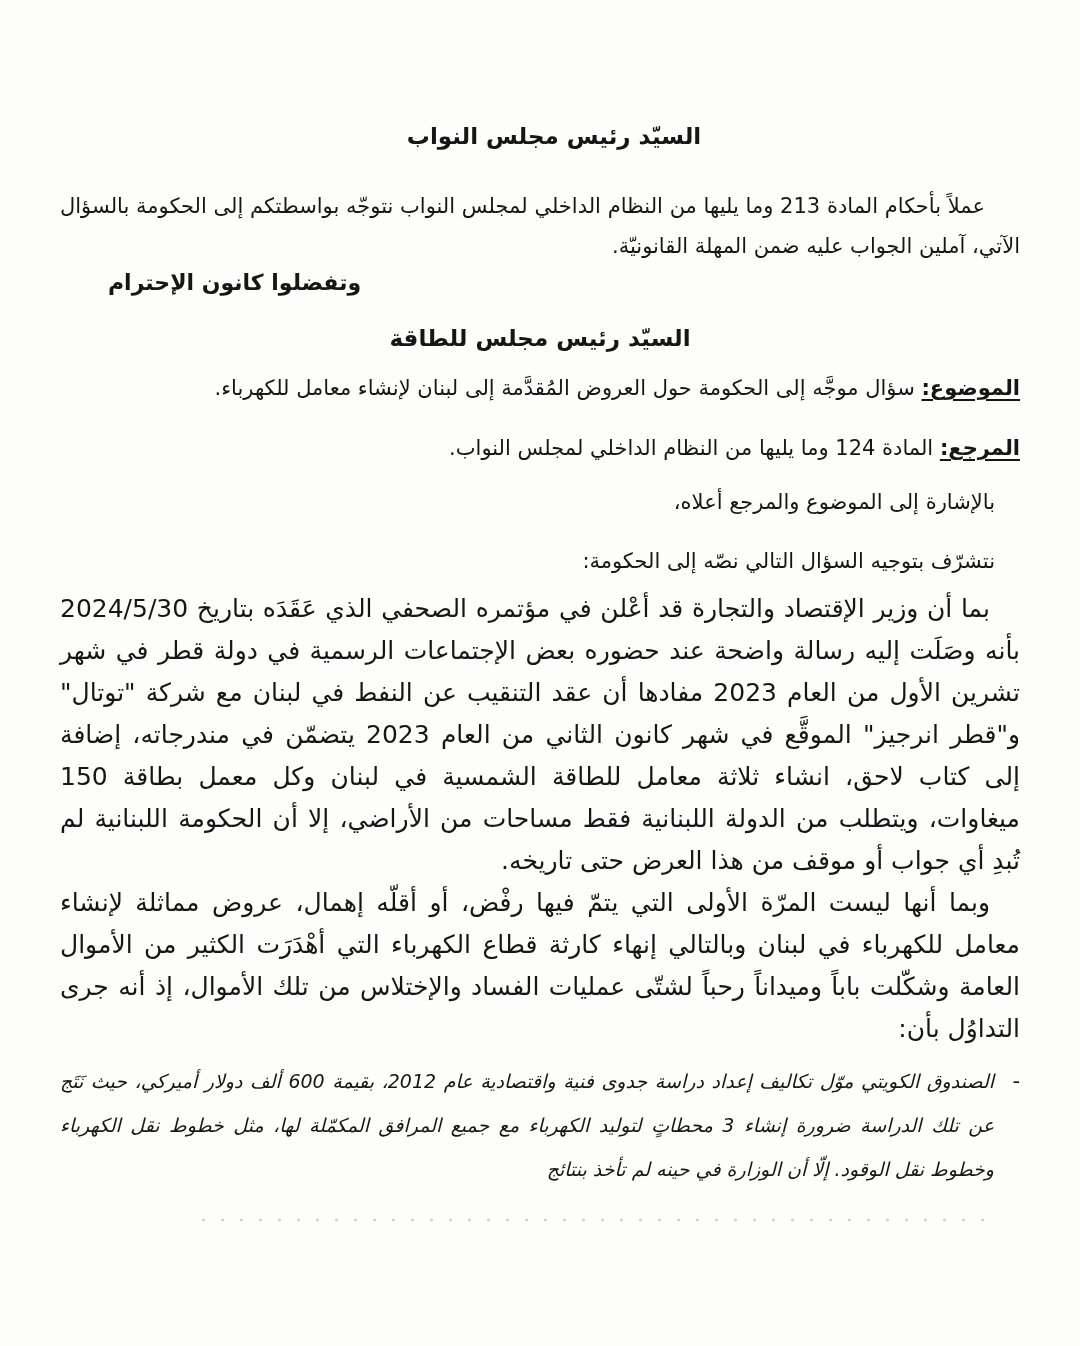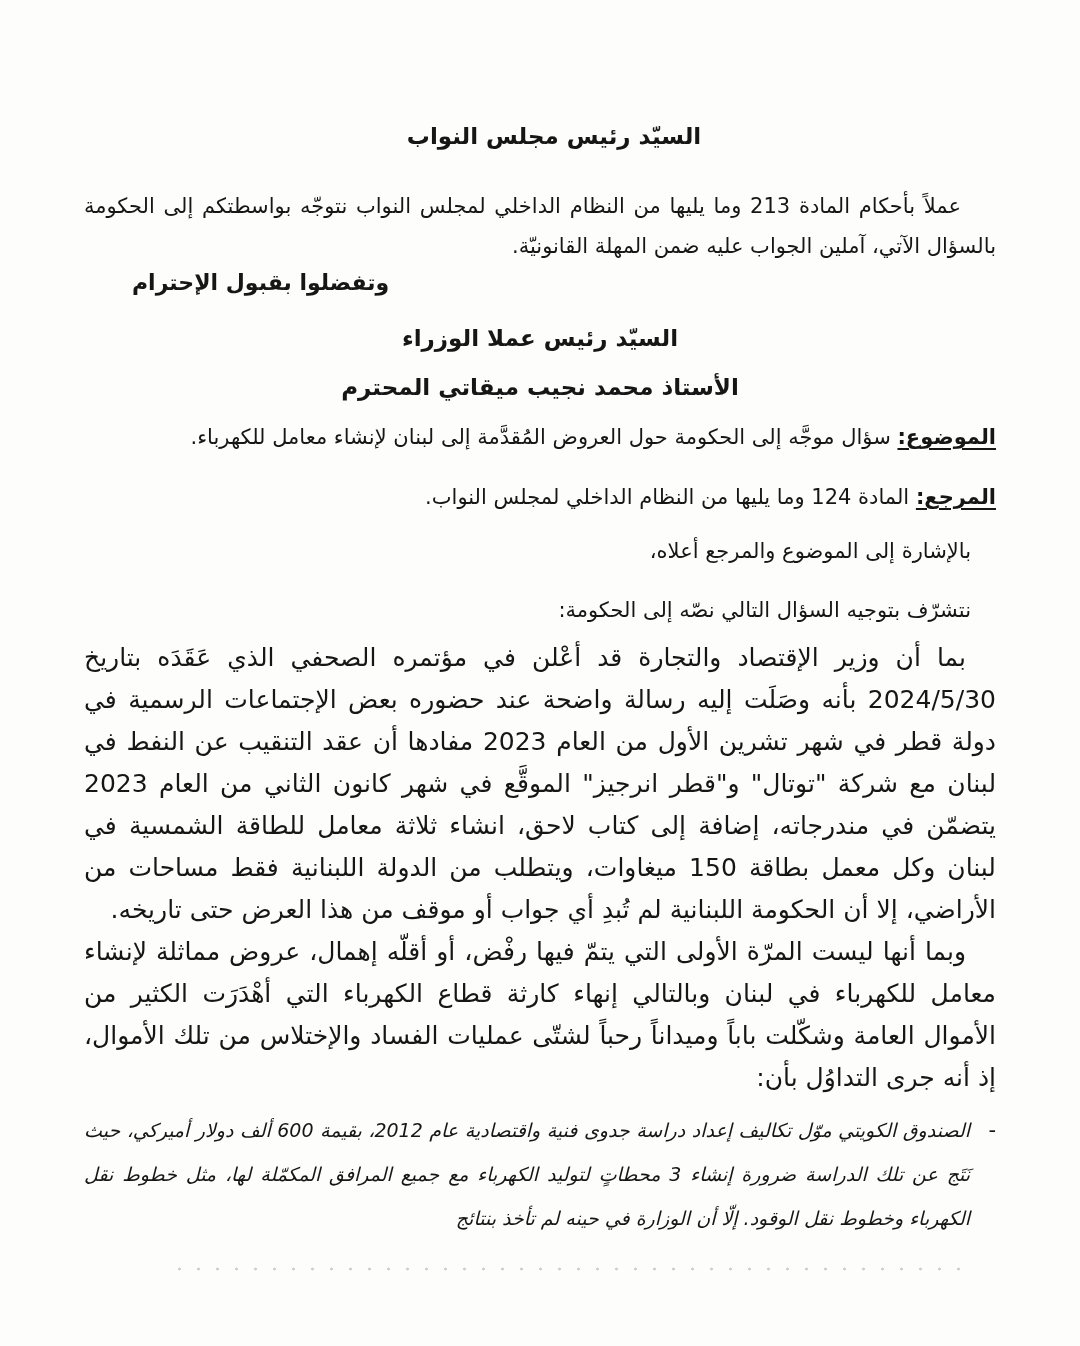--- a/index.html
+++ b/index.html
@@ -12,21 +12,21 @@
   }
   .page {
     position: relative;
     width: 1080px;
     height: 1012px;
     background: #fdfdfc;
     color: #161616;
     direction: rtl;
     font-family: "DejaVu Sans", sans-serif;
     box-sizing: border-box;
-    padding: 0 84px;
+    padding: 0 60px;
     margin-left: 19px;
   }
   
   .addressee-top {
     padding-top: 118px;
     text-align: center;
     font-weight: 700;
     font-size: 23px;
     line-height: 36px;
     transform: translateX(14px); 
@@ -131,27 +131,26 @@
 <div class="page">
 
   <div class="addressee-top">
     <div>السيّد رئيس مجلس النواب</div>
   </div>
 
   <p class="para intro">عملاً بأحكام المادة 213 وما يليها من النظام الداخلي لمجلس النواب نتوجّه بواسطتكم إلى الحكومة بالسؤال الآتي، آملين الجواب عليه ضمن المهلة القانونيّة.</p>
 
   <div class="closing-wrap">
     <div class="closing-inner">
-      <div>وتفضلوا بقبول الإحترام</div>
+      <div>وتفضلوا كانون الإحترام</div>
     </div>
   </div>
 
   <div class="addressee-pm">
-    <div class="line1">السيّد رئيس عملا الوزراء</div>
-    <div class="line2">الأستاذ محمد نجيب ميقاتي المحترم</div>
+    <div class="line1">السيّد رئيس مجلس للطاقة</div>
   </div>
 
   <div class="subject-line">
     <span class="label-underline">الموضوع:</span><span> سؤال موجَّه إلى الحكومة حول العروض المُقدَّمة إلى لبنان لإنشاء معامل للكهرباء.</span>
   </div>
 
   <div class="subject-line">
     <span class="label-underline">المرجع:</span><span> المادة 124 وما يليها من النظام الداخلي لمجلس النواب.</span>
   </div>
 

